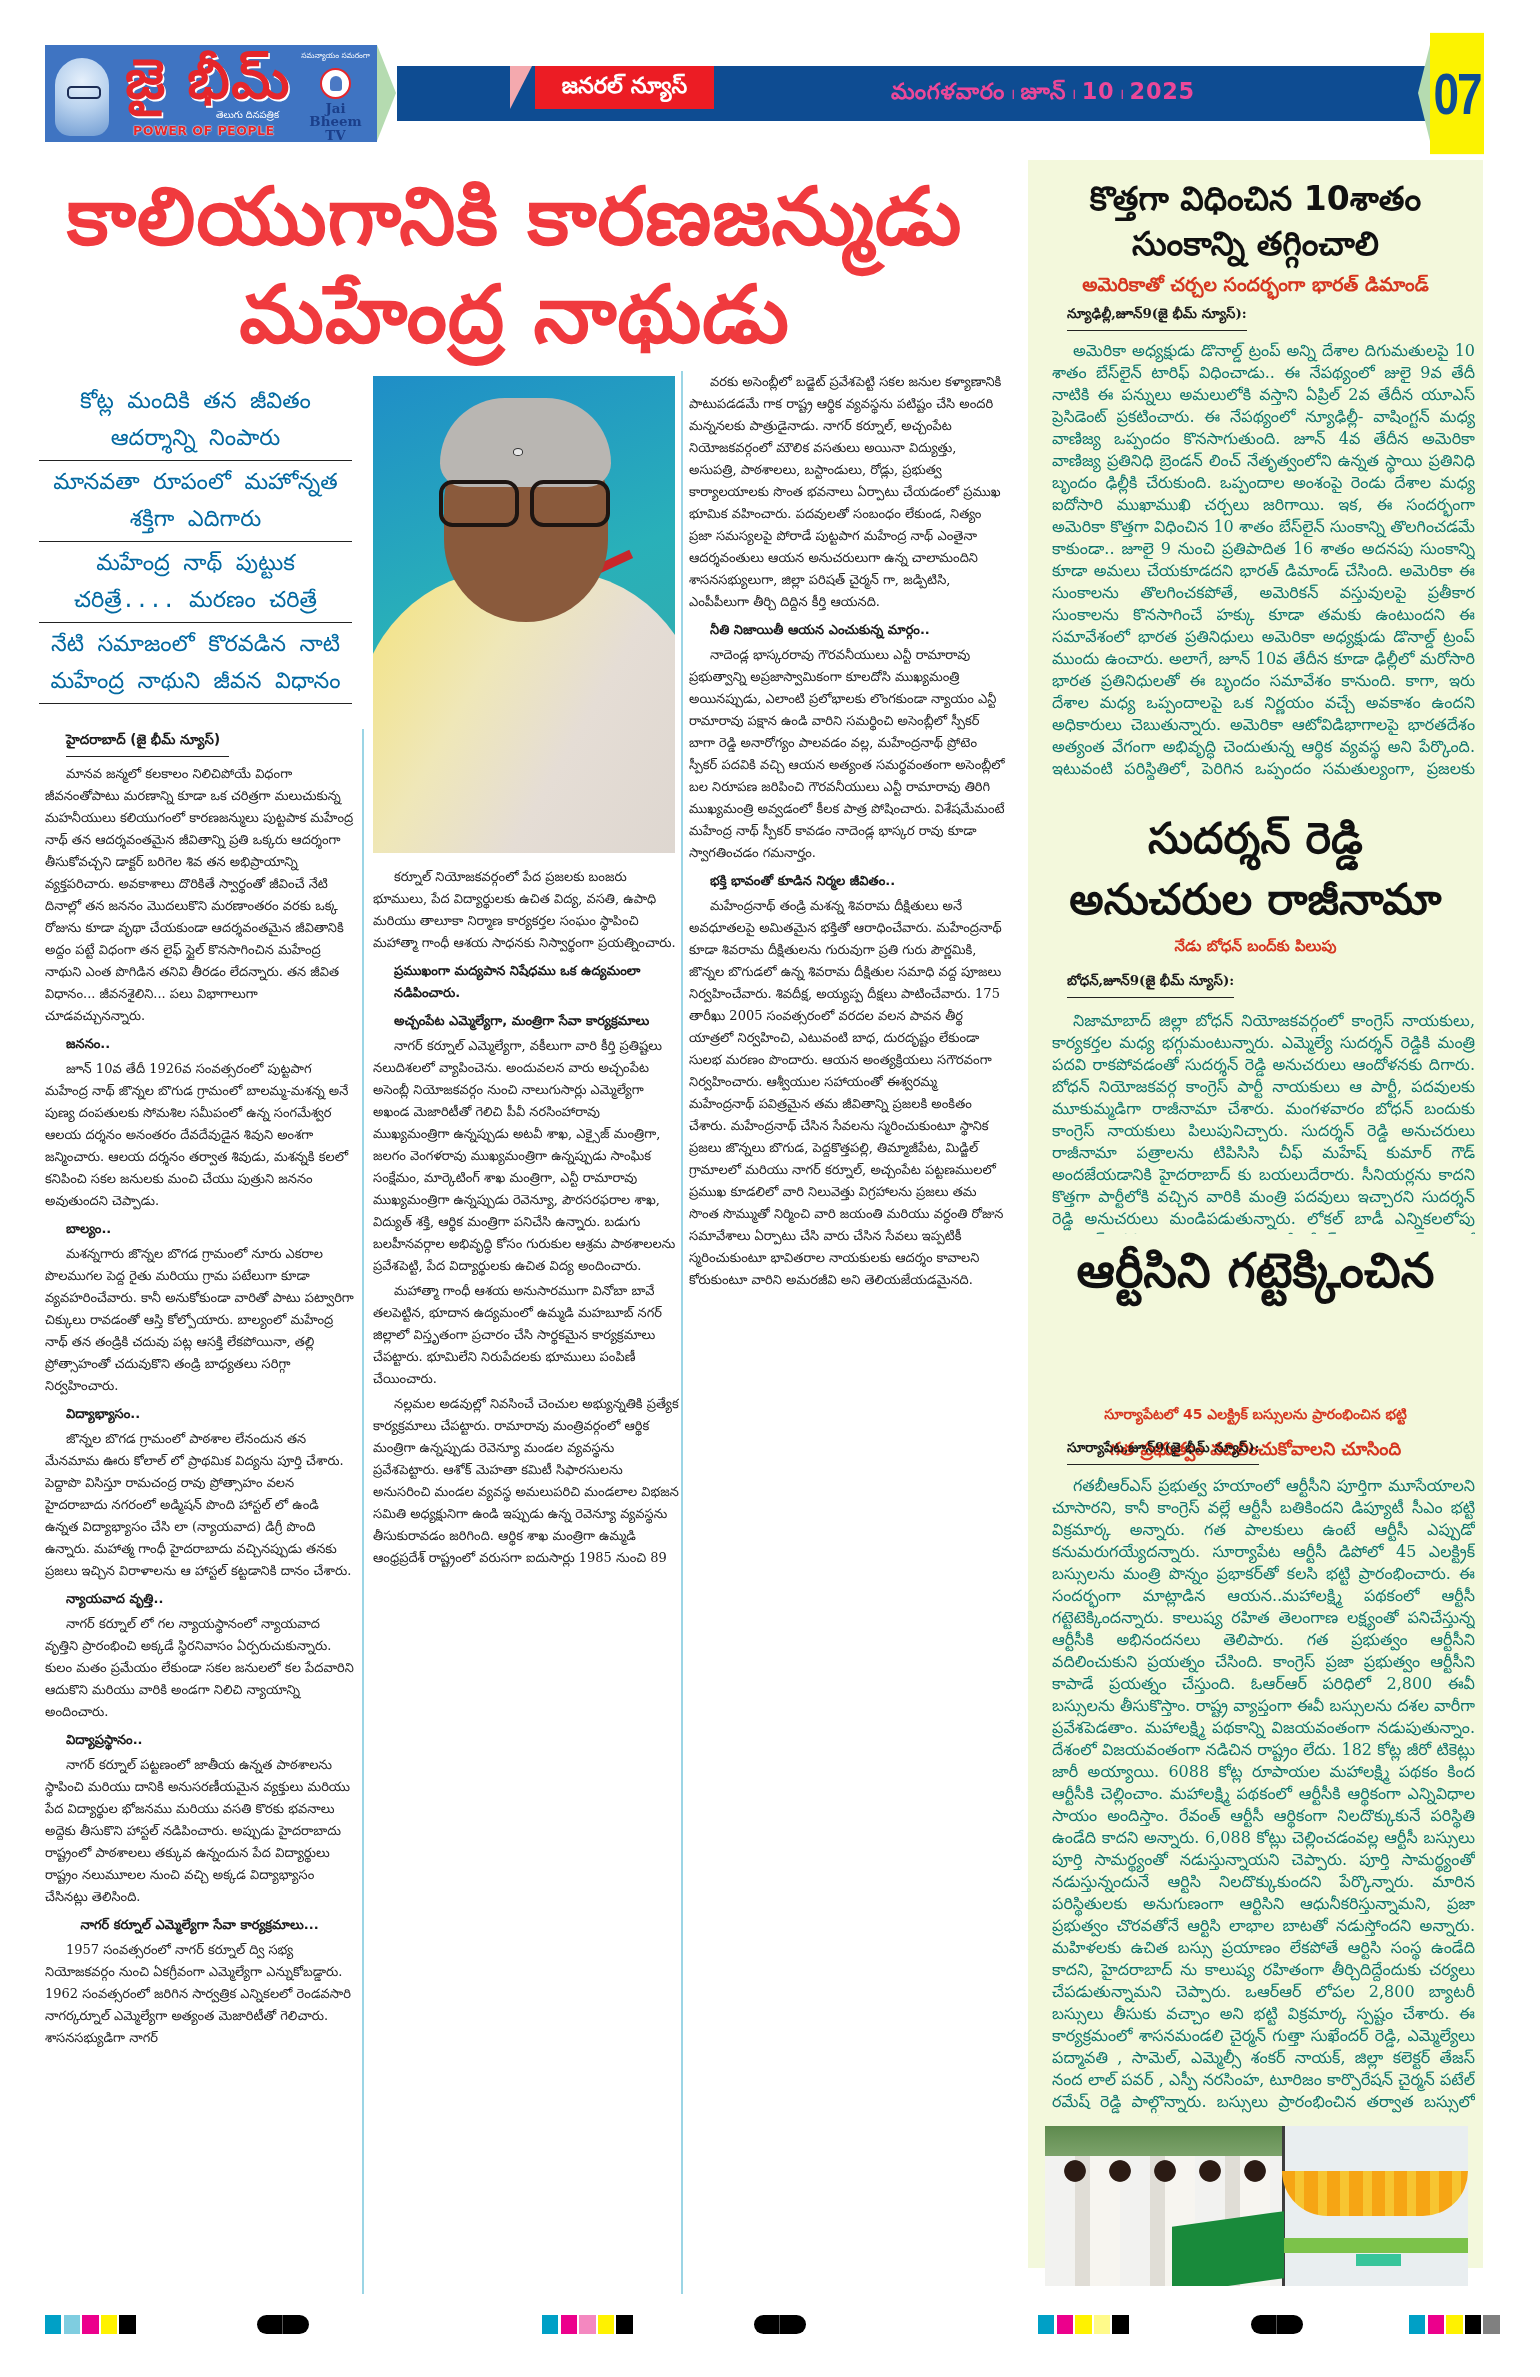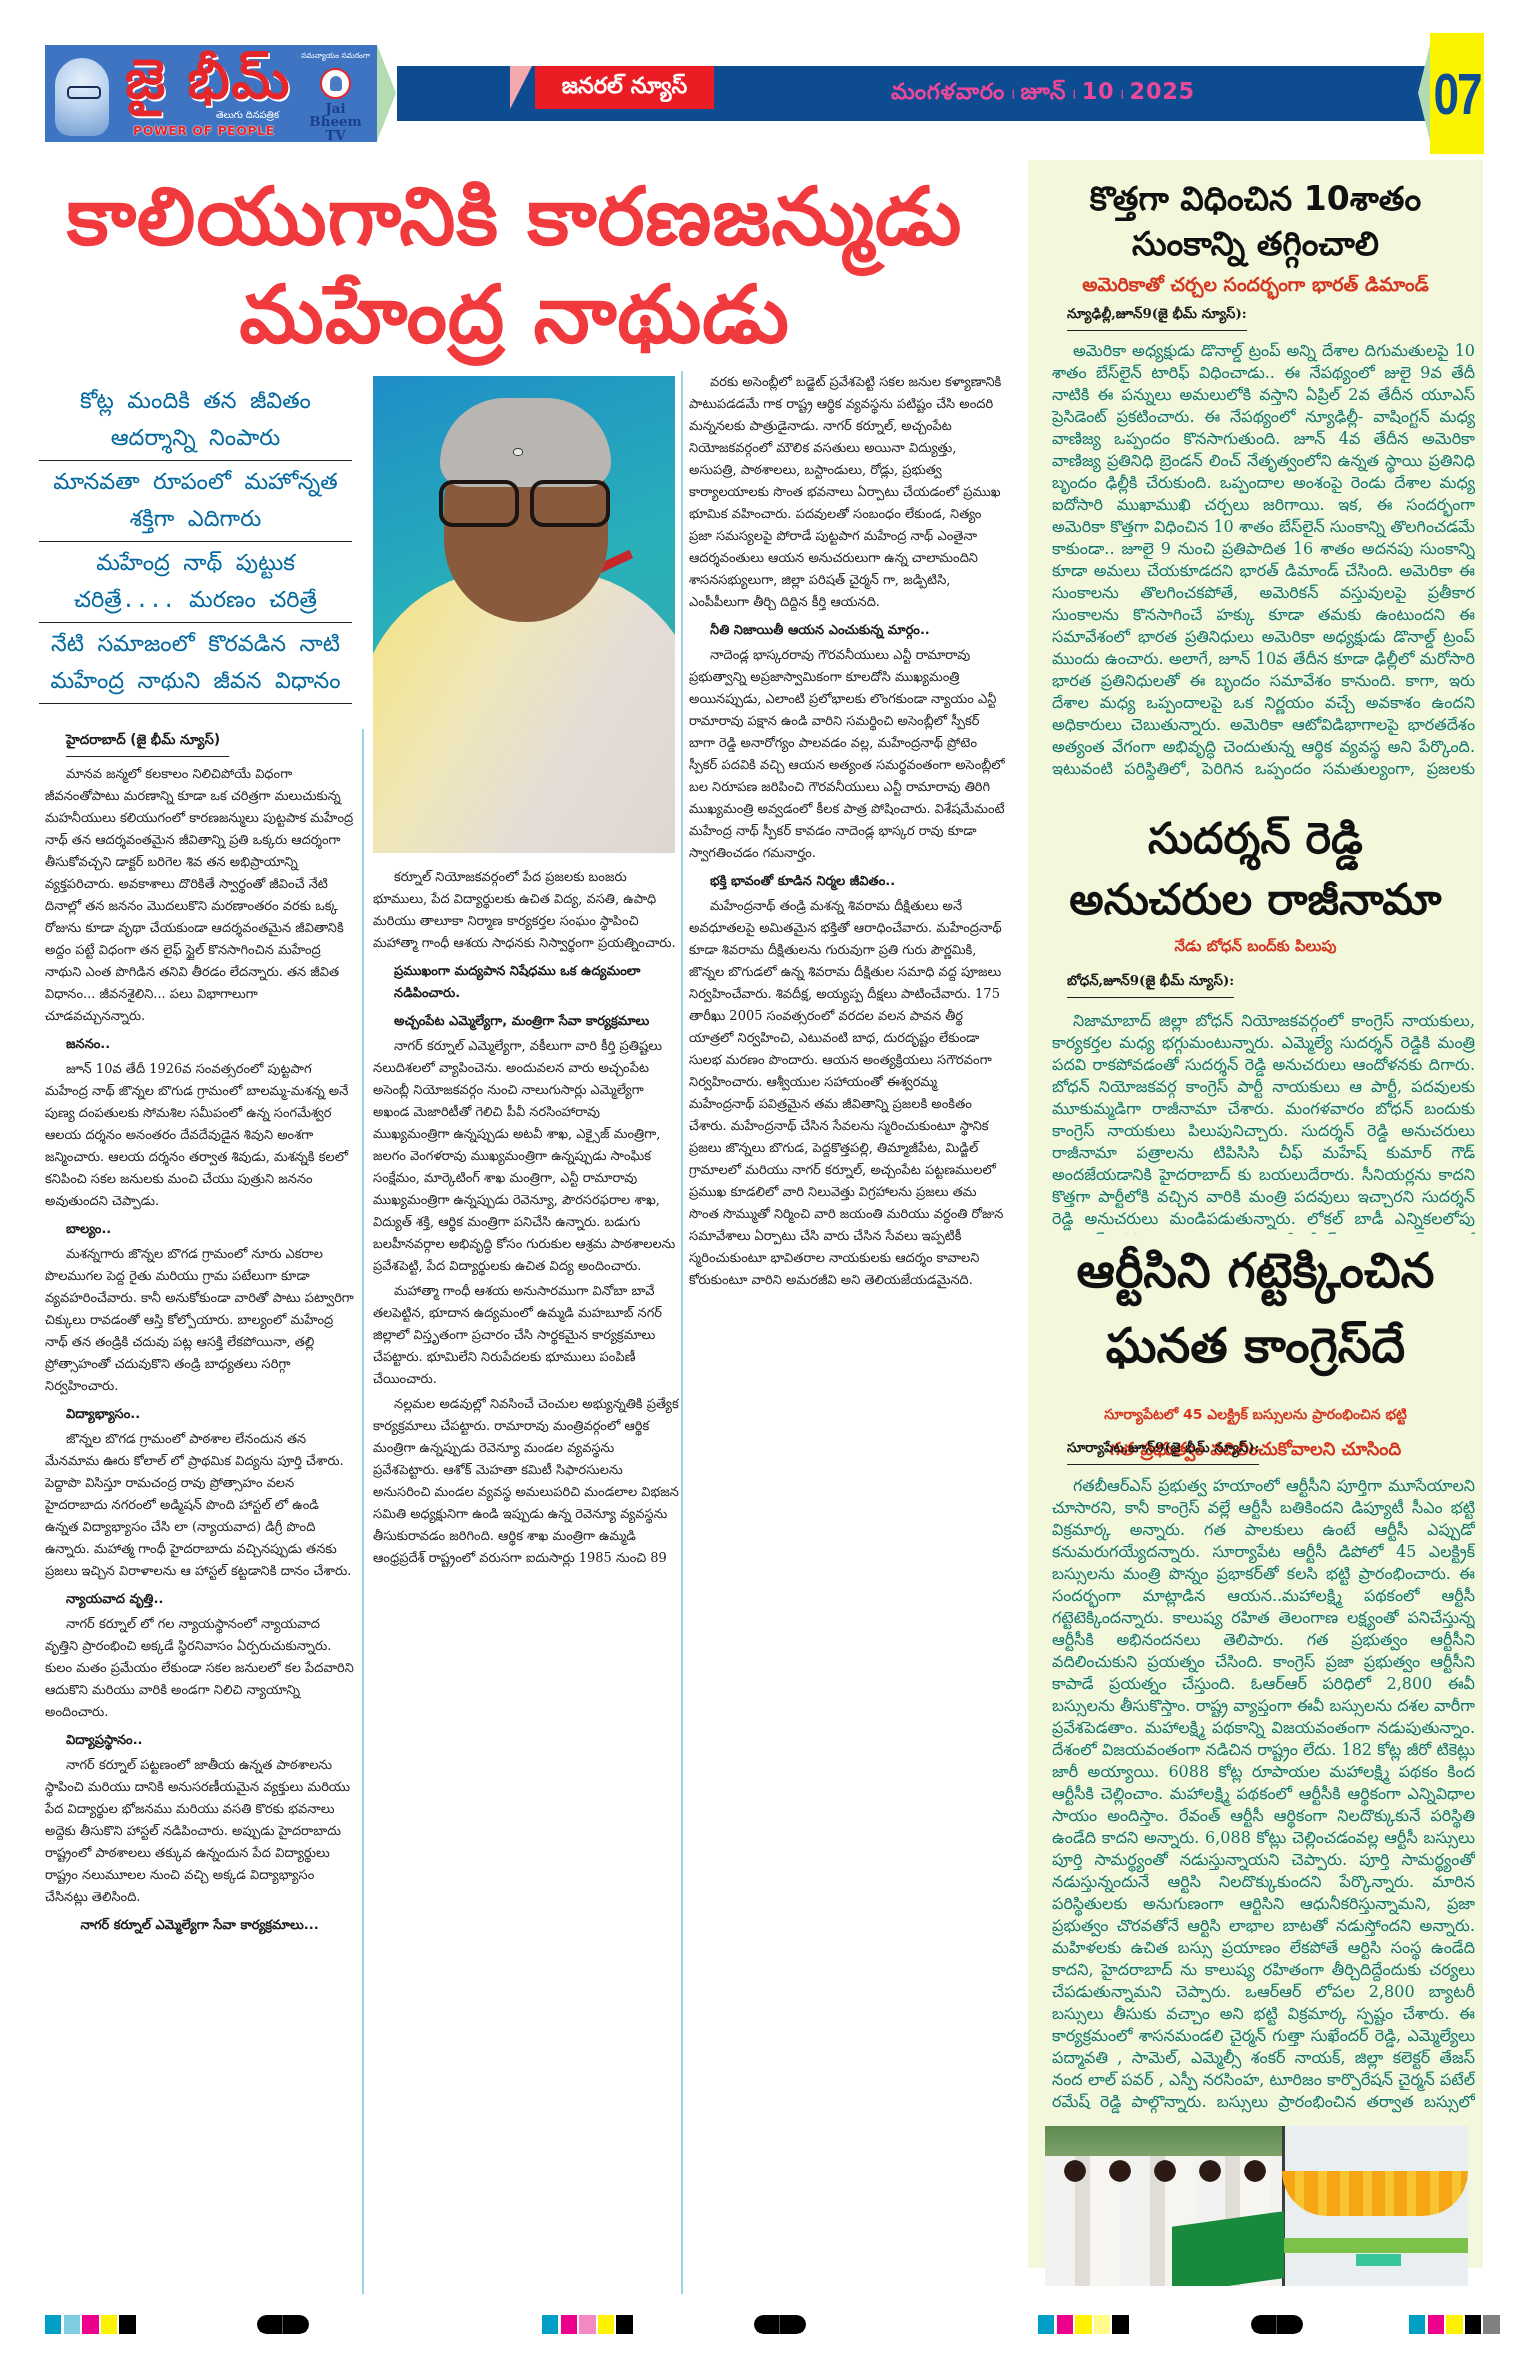--- a/index.html
+++ b/index.html
@@ -133,20 +133,21 @@
   <p>జూన్ 10వ తేదీ 1926వ సంవత్సరంలో పుట్టపాగ మహేంద్ర నాథ్ జొన్నల బొగుడ గ్రామంలో బాలమ్మ-మశన్న అనే పుణ్య దంపతులకు సోమశిల సమీపంలో ఉన్న సంగమేశ్వర ఆలయ దర్శనం అనంతరం దేవదేవుడైన శివుని అంశగా జన్మించారు. ఆలయ దర్శనం తర్వాత శివుడు, మశన్నకి కలలో కనిపించి సకల జనులకు మంచి చేయు పుత్రుని జననం అవుతుందని చెప్పాడు.</p>
   <div class="sub">బాల్యం..</div>
   <p>మశన్నగారు జొన్నల బొగడ గ్రామంలో నూరు ఎకరాల పొలముగల పెద్ద రైతు మరియు గ్రామ పటేలుగా కూడా వ్యవహరించేవారు. కానీ అనుకోకుండా వారితో పాటు పట్వారిగా చిక్కులు రావడంతో ఆస్తి కోల్పోయారు. బాల్యంలో మహేంద్ర నాథ్ తన తండ్రికి చదువు పట్ల ఆసక్తి లేకపోయినా, తల్లి ప్రోత్సాహంతో చదువుకొని తండ్రి బాధ్యతలు సరిగ్గా నిర్వహించారు.</p>
   <div class="sub">విద్యాభ్యాసం..</div>
   <p>జొన్నల బొగడ గ్రామంలో పాఠశాల లేనందున తన మేనమామ ఊరు కోలాల్ లో ప్రాథమిక విద్యను పూర్తి చేశారు. పెద్దాపొ విసిస్తూ రామచంద్ర రావు ప్రోత్సాహం వలన హైదరాబాదు నగరంలో అడ్మిషన్ పొంది హాస్టల్ లో ఉండి ఉన్నత విద్యాభ్యాసం చేసి లా (న్యాయవాద) డిగ్రీ పొంది ఉన్నారు. మహాత్మ గాంధీ హైదరాబాదు వచ్చినప్పుడు తనకు ప్రజలు ఇచ్చిన విరాళాలను ఆ హాస్టల్ కట్టడానికి దానం చేశారు.</p>
   <div class="sub">న్యాయవాద వృత్తి..</div>
   <p>నాగర్ కర్నూల్ లో గల న్యాయస్థానంలో న్యాయవాద వృత్తిని ప్రారంభించి అక్కడే స్థిరనివాసం ఏర్పరుచుకున్నారు. కులం మతం ప్రమేయం లేకుండా సకల జనులలో కల పేదవారిని ఆదుకొని మరియు వారికి అండగా నిలిచి న్యాయాన్ని అందించారు.</p>
   <div class="sub">విద్యాప్రస్థానం..</div>
   <p>నాగర్ కర్నూల్ పట్టణంలో జాతీయ ఉన్నత పాఠశాలను స్థాపించి మరియు దానికి అనుసరణీయమైన వ్యక్తులు మరియు పేద విద్యార్థుల భోజనము మరియు వసతి కొరకు భవనాలు అద్దెకు తీసుకొని హాస్టల్ నడిపించారు. అప్పుడు హైదరాబాదు రాష్ట్రంలో పాఠశాలలు తక్కువ ఉన్నందున పేద విద్యార్థులు రాష్ట్రం నలుమూలల నుంచి వచ్చి అక్కడ విద్యాభ్యాసం చేసినట్లు తెలిసింది.</p>
   <div class="subc">నాగర్ కర్నూల్ ఎమ్మెల్యేగా సేవా కార్యక్రమాలు...</div>
+  <p>1957 సంవత్సరంలో నాగర్ కర్నూల్ ద్వి సభ్య నియోజకవర్గం నుంచి ఏకగ్రీవంగా ఎమ్మెల్యేగా ఎన్నుకోబడ్డారు. 1962 సంవత్సరంలో జరిగిన సార్వత్రిక ఎన్నికలలో రెండవసారి నాగర్కర్నూల్ ఎమ్మెల్యేగా అత్యంత మెజారిటీతో గెలిచారు. శాసనసభ్యుడిగా నాగర్</p>
 </article>
 
 <article class="column col2">
   <p>కర్నూల్ నియోజకవర్గంలో పేద ప్రజలకు బంజరు భూములు, పేద విద్యార్థులకు ఉచిత విద్య, వసతి, ఉపాధి మరియు తాలూకా నిర్మాణ కార్యకర్తల సంఘం స్థాపించి మహాత్మా గాంధీ ఆశయ సాధనకు నిస్వార్థంగా ప్రయత్నించారు.</p>
   <div class="sub">ప్రముఖంగా మద్యపాన నిషేధము ఒక ఉద్యమంలా నడిపించారు.</div>
   <div class="sub">అచ్చంపేట ఎమ్మెల్యేగా, మంత్రిగా సేవా కార్యక్రమాలు</div>
   <p>నాగర్ కర్నూల్ ఎమ్మెల్యేగా, వకీలుగా వారి కీర్తి ప్రతిష్టలు నలుదిశలలో వ్యాపించెను. అందువలన వారు అచ్చంపేట అసెంబ్లీ నియోజకవర్గం నుంచి నాలుగుసార్లు ఎమ్మెల్యేగా అఖండ మెజారిటీతో గెలిచి పీవీ నరసింహారావు ముఖ్యమంత్రిగా ఉన్నప్పుడు అటవీ శాఖ, ఎక్సైజ్ మంత్రిగా, జలగం వెంగళరావు ముఖ్యమంత్రిగా ఉన్నప్పుడు సాంఘిక సంక్షేమం, మార్కెటింగ్ శాఖ మంత్రిగా, ఎన్టీ రామారావు ముఖ్యమంత్రిగా ఉన్నప్పుడు రెవెన్యూ, పౌరసరఫరాల శాఖ, విద్యుత్ శక్తి, ఆర్థిక మంత్రిగా పనిచేసి ఉన్నారు. బడుగు బలహీనవర్గాల అభివృద్ధి కోసం గురుకుల ఆశ్రమ పాఠశాలలను ప్రవేశపెట్టి, పేద విద్యార్థులకు ఉచిత విద్య అందించారు.</p>
   <p>మహాత్మా గాంధీ ఆశయ అనుసారముగా వినోబా బావే తలపెట్టిన, భూదాన ఉద్యమంలో ఉమ్మడి మహబూబ్ నగర్ జిల్లాలో విస్తృతంగా ప్రచారం చేసి సార్థకమైన కార్యక్రమాలు చేపట్టారు. భూమిలేని నిరుపేదలకు భూములు పంపిణీ చేయించారు.</p>
   <p>నల్లమల అడవుల్లో నివసించే చెంచుల అభ్యున్నతికి ప్రత్యేక కార్యక్రమాలు చేపట్టారు. రామారావు మంత్రివర్గంలో ఆర్థిక మంత్రిగా ఉన్నప్పుడు రెవెన్యూ మండల వ్యవస్థను ప్రవేశపెట్టారు. ఆశోక్ మెహతా కమిటీ సిఫారసులను అనుసరించి మండల వ్యవస్థ అమలుపరిచి మండలాల విభజన సమితి అధ్యక్షునిగా ఉండి ఇప్పుడు ఉన్న రెవెన్యూ వ్యవస్థను తీసుకురావడం జరిగింది. ఆర్థిక శాఖ మంత్రిగా ఉమ్మడి ఆంధ్రప్రదేశ్ రాష్ట్రంలో వరుసగా ఐదుసార్లు 1985 నుంచి 89</p>
 </article>
@@ -176,21 +177,20 @@
     <div>అనుచరుల రాజీనామా</div>
   </h2>
   <div class="rail-deck" style="top:777px; font-size:15px;">నేడు బోధన్ బంద్‌కు పిలుపు</div>
   <div class="rail-byline" style="top:812px;">బోధన్,జూన్9(జై భీమ్ న్యూస్):</div>
   <div class="rail-text" style="top:850px; height:224px;">
     <p>నిజామాబాద్ జిల్లా బోధన్ నియోజకవర్గంలో కాంగ్రెస్ నాయకులు, కార్యకర్తల మధ్య భగ్గుమంటున్నారు. ఎమ్మెల్యే సుదర్శన్ రెడ్డికి మంత్రి పదవి రాకపోవడంతో సుదర్శన్ రెడ్డి అనుచరులు ఆందోళనకు దిగారు. బోధన్ నియోజకవర్గ కాంగ్రెస్ పార్టీ నాయకులు ఆ పార్టీ, పదవులకు మూకుమ్మడిగా రాజీనామా చేశారు. మంగళవారం బోధన్ బందుకు కాంగ్రెస్ నాయకులు పిలుపునిచ్చారు. సుదర్శన్ రెడ్డి అనుచరులు రాజీనామా పత్రాలను టిపిసిసి చీఫ్ మహేష్ కుమార్ గౌడ్ అందజేయడానికి హైదరాబాద్ కు బయలుదేరారు. సీనియర్లను కాదని కొత్తగా పార్టీలోకి వచ్చిన వారికి మంత్రి పదవులు ఇచ్చారని సుదర్శన్ రెడ్డి అనుచరులు మండిపడుతున్నారు. లోకల్ బాడీ ఎన్నికలలోపు సుదర్శన్ రెడ్డికి మంత్రి పదవి ఇవ్వకపోతే బోధన్, నిజామాబాద్ జిల్లాలో కాంగ్రెస్ పార్టీని భూస్థాపితం చేస్తామని సుదర్శన్ రెడ్డి అనుచరులు హెచ్చరించారు.</p>
   </div>
 
   <h2 class="rail-head" style="top:1073px; font-size:48px; line-height:75px;">
     <div>ఆర్టీసిని గట్టెక్కించిన</div>
-    <div>ఘనత కాంగ్రెస్‌దే</div>
   </h2>
   <div class="rail-deck" style="top:1278px; font-size:18px;">గత ప్రభుత్వం వదిలించుకోవాలని చూసింది</div>
   <div class="rail-deck" style="top:1246px; font-size:14px;">సూర్యాపేటలో 45 ఎలక్ట్రిక్ బస్సులను ప్రారంభించిన భట్టి</div>
   <div class="rail-byline" style="top:1279px;">సూర్యాపేట,జూన్9(జై భీమ్ న్యూస్):</div>
   <div class="rail-text" style="top:1315px; height:641px;">
     <p>గతబీఆర్ఎస్ ప్రభుత్వ హయాంలో ఆర్టీసీని పూర్తిగా మూసేయాలని చూసారని, కానీ కాంగ్రెస్ వల్లే ఆర్టీసీ బతికిందని డిప్యూటీ సీఎం భట్టి విక్రమార్క అన్నారు. గత పాలకులు ఉంటే ఆర్టీసీ ఎప్పుడో కనుమరుగయ్యేదన్నారు. సూర్యాపేట ఆర్టీసీ డిపోలో 45 ఎలక్ట్రిక్ బస్సులను మంత్రి పొన్నం ప్రభాకర్‌తో కలసి భట్టి ప్రారంభించారు. ఈ సందర్భంగా మాట్లాడిన ఆయన..మహాలక్ష్మి పథకంలో ఆర్టీసీ గట్టెటెక్కిందన్నారు. కాలుష్య రహిత తెలంగాణ లక్ష్యంతో పనిచేస్తున్న ఆర్టీసీకి అభినందనలు తెలిపారు. గత ప్రభుత్వం ఆర్టీసీని వదిలించుకుని ప్రయత్నం చేసింది. కాంగ్రెస్ ప్రజా ప్రభుత్వం ఆర్టీసీని కాపాడే ప్రయత్నం చేస్తుంది. ఓఆర్ఆర్ పరిధిలో 2,800 ఈవీ బస్సులను తీసుకొస్తాం. రాష్ట్ర వ్యాప్తంగా ఈవీ బస్సులను దశల వారీగా ప్రవేశపెడతాం. మహాలక్ష్మి పథకాన్ని విజయవంతంగా నడుపుతున్నాం. దేశంలో విజయవంతంగా నడిచిన రాష్ట్రం లేదు. 182 కోట్ల జీరో టికెట్లు జారీ అయ్యాయి. 6088 కోట్ల రూపాయల మహాలక్ష్మి పథకం కింద ఆర్టీసీకి చెల్లించాం. మహాలక్ష్మి పథకంలో ఆర్టీసీకి ఆర్థికంగా ఎన్నివిధాల సాయం అందిస్తాం. రేవంత్ ఆర్టీసీ ఆర్థికంగా నిలదొక్కుకునే పరిస్థితి ఉండేది కాదని అన్నారు. 6,088 కోట్లు చెల్లించడంవల్ల ఆర్టీసీ బస్సులు పూర్తి సామర్థ్యంతో నడుస్తున్నాయని చెప్పారు. పూర్తి సామర్థ్యంతో నడుస్తున్నందునే ఆర్టిసి నిలదొక్కుకుందని పేర్కొన్నారు. మారిన పరిస్థితులకు అనుగుణంగా ఆర్టిసిని ఆధునీకరిస్తున్నామని, ప్రజా ప్రభుత్వం చొరవతోనే ఆర్టిసి లాభాల బాటతో నడుస్తోందని అన్నారు. మహిళలకు ఉచిత బస్సు ప్రయాణం లేకపోతే ఆర్టిసి సంస్థ ఉండేది కాదని, హైదరాబాద్ ను కాలుష్య రహితంగా తీర్చిదిద్దేందుకు చర్యలు చేపడుతున్నామని చెప్పారు. ఒఆర్ఆర్ లోపల 2,800 బ్యాటరీ బస్సులు తీసుకు వచ్చాం అని భట్టి విక్రమార్క స్పష్టం చేశారు. ఈ కార్యక్రమంలో శాసనమండలి చైర్మన్ గుత్తా సుఖేందర్ రెడ్డి, ఎమ్మెల్యేలు పద్మావతి , సామెల్, ఎమ్మెల్సీ శంకర్ నాయక్, జిల్లా కలెక్టర్ తేజస్ నంద లాల్ పవర్ , ఎస్పీ నరసింహ, టూరిజం కార్పొరేషన్ చైర్మన్ పటేల్ రమేష్ రెడ్డి పాల్గొన్నారు. బస్సులు ప్రారంభించిన తర్వాత బస్సులో మంత్రులు,ఎమ్మెల్యేలు ప్రయాణించారు.</p>
   </div>
 </aside>
 
 <div class="rail-photo" title="Leaders flagging off electric buses with green flags">

